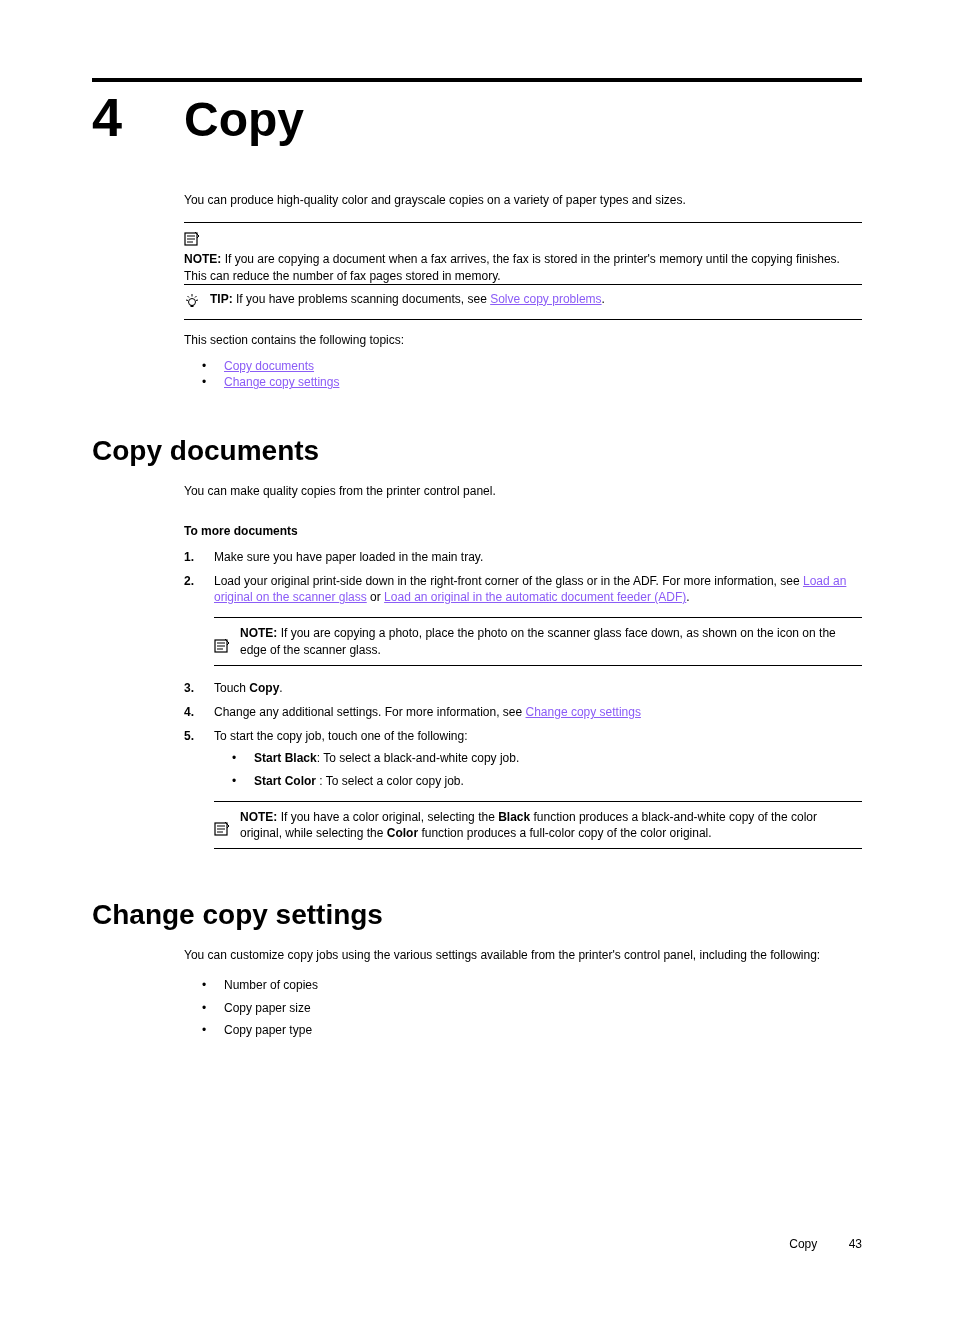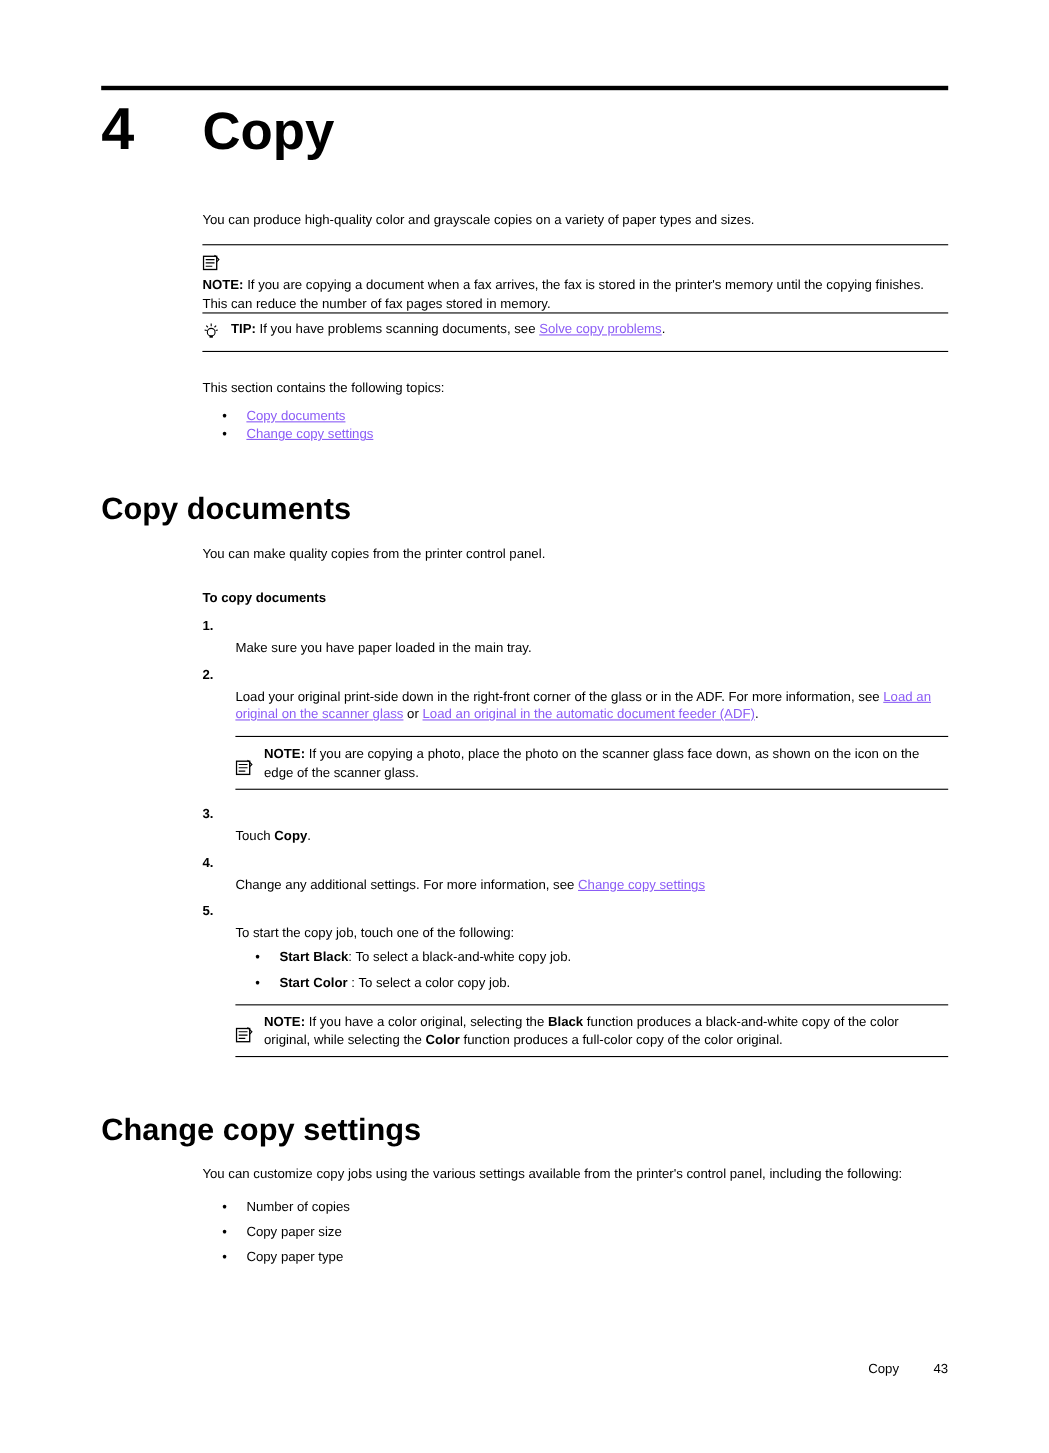--- a/index.html
+++ b/index.html
@@ -68,21 +68,21 @@
       flex: 1;
     }
     .callout-label {
       font-weight: bold;
     }
     .link {
       text-decoration: underline;
       color: #8b5cf6;
     }
     .toc-intro {
-      margin-top: 24px;
+      margin-top: 12px;
       margin-bottom: 10px;
     }
     .toc-list {
       list-style: none;
       padding-left: 18px;
     }
     .toc-list li::before {
       content: "•";
       display: inline-block;
       width: 22px;
@@ -111,21 +111,20 @@
       align-items: flex-start;
     }
     .num-list > li::before {
       content: counter(item) ".";
       font-weight: bold;
       width: 30px;
       flex-shrink: 0;
     }
     .num-list > li > .li-content {
       flex: 1;
-      margin-top: 20px;
     }
     .nested-callout {
       border-top: 1px solid #000;
       border-bottom: 1px solid #000;
       padding: 7px 0;
       margin-top: 12px;
       margin-bottom: 6px;
       display: flex;
       align-items: flex-end;
     }
@@ -221,21 +220,21 @@
     <li><span class="link">Change copy settings</span></li>
   </ul>
 
 </div>
 
 <h2 class="section-heading">Copy documents</h2>
 
 <div class="body-text">
   <p class="subsection-intro">You can make quality copies from the printer control panel.</p>
 
-  <p class="sub-heading">To copy documents</p>
+  <p class="sub-heading">To more documents</p>
 
   <ol class="num-list">
     <li>
       <div class="li-content">Make sure you have paper loaded in the main tray.</div>
     </li>
     <li>
       <div class="li-content">
         <span>Load your original print-side down in the right-front corner of the glass or in the ADF. For more information, see </span><span class="link">Load an original on the scanner glass</span><span> or </span><span class="link">Load an original in the automatic document feeder (ADF)</span><span>.</span>
 
         <div class="nested-callout">

